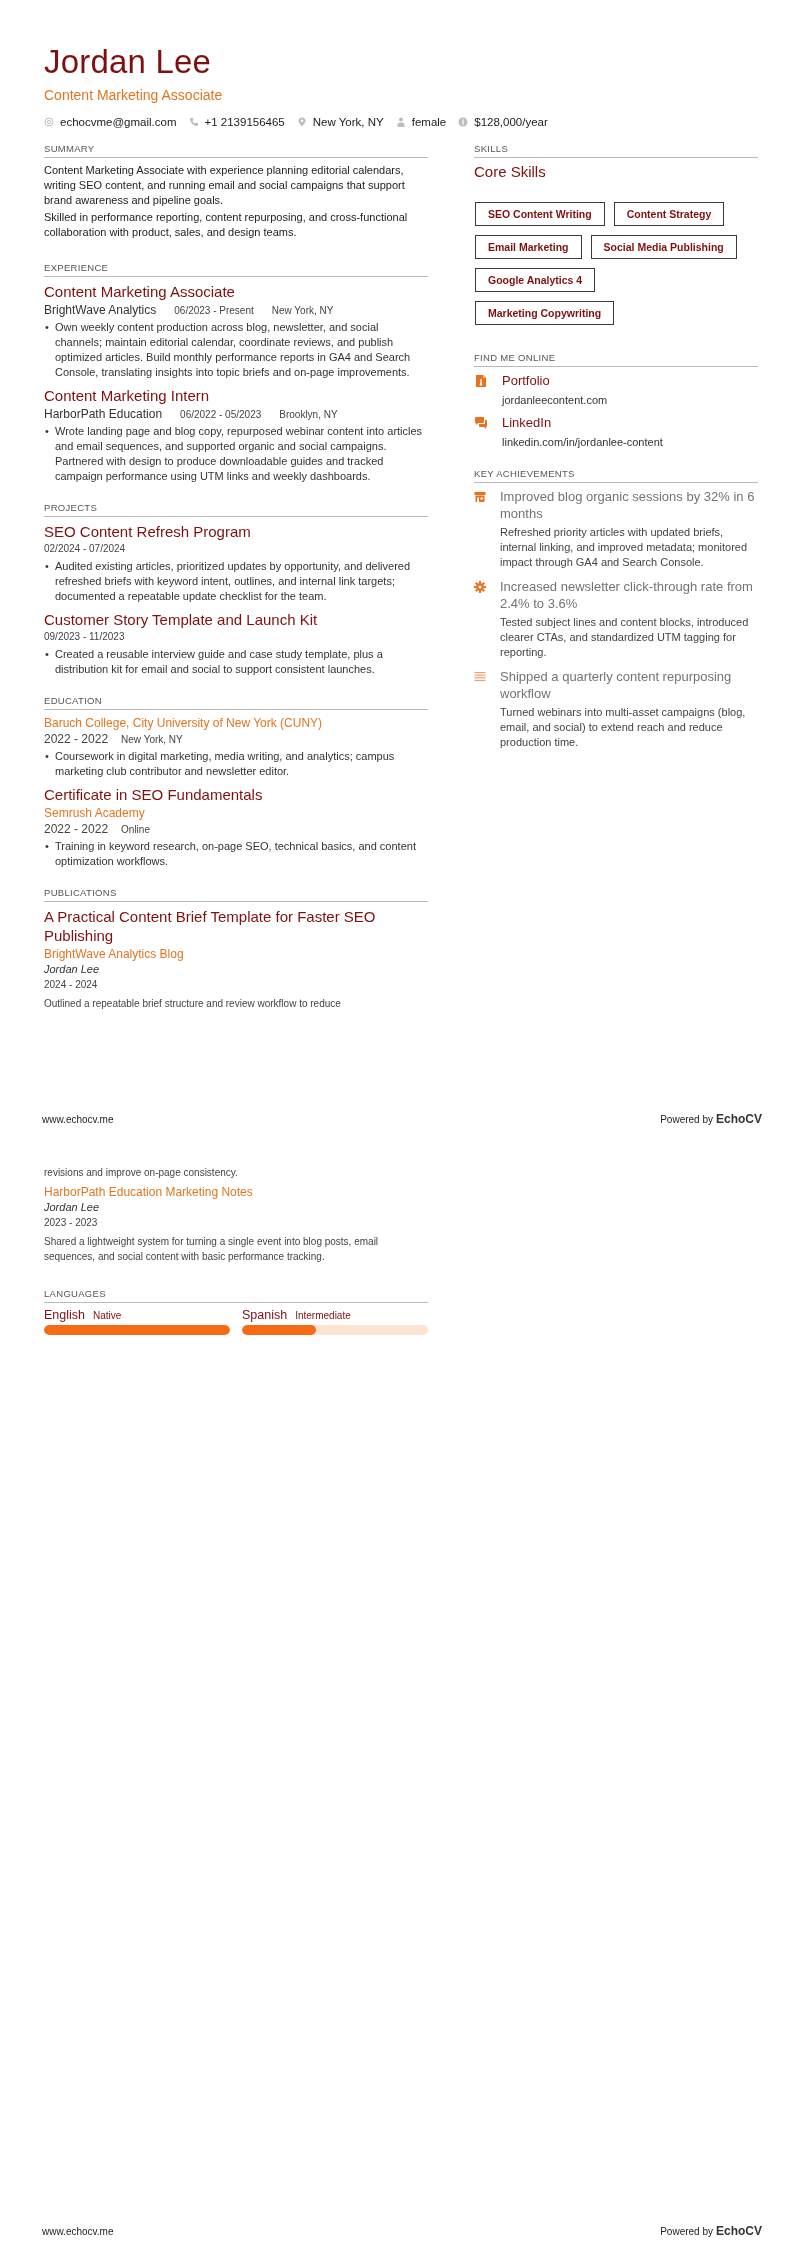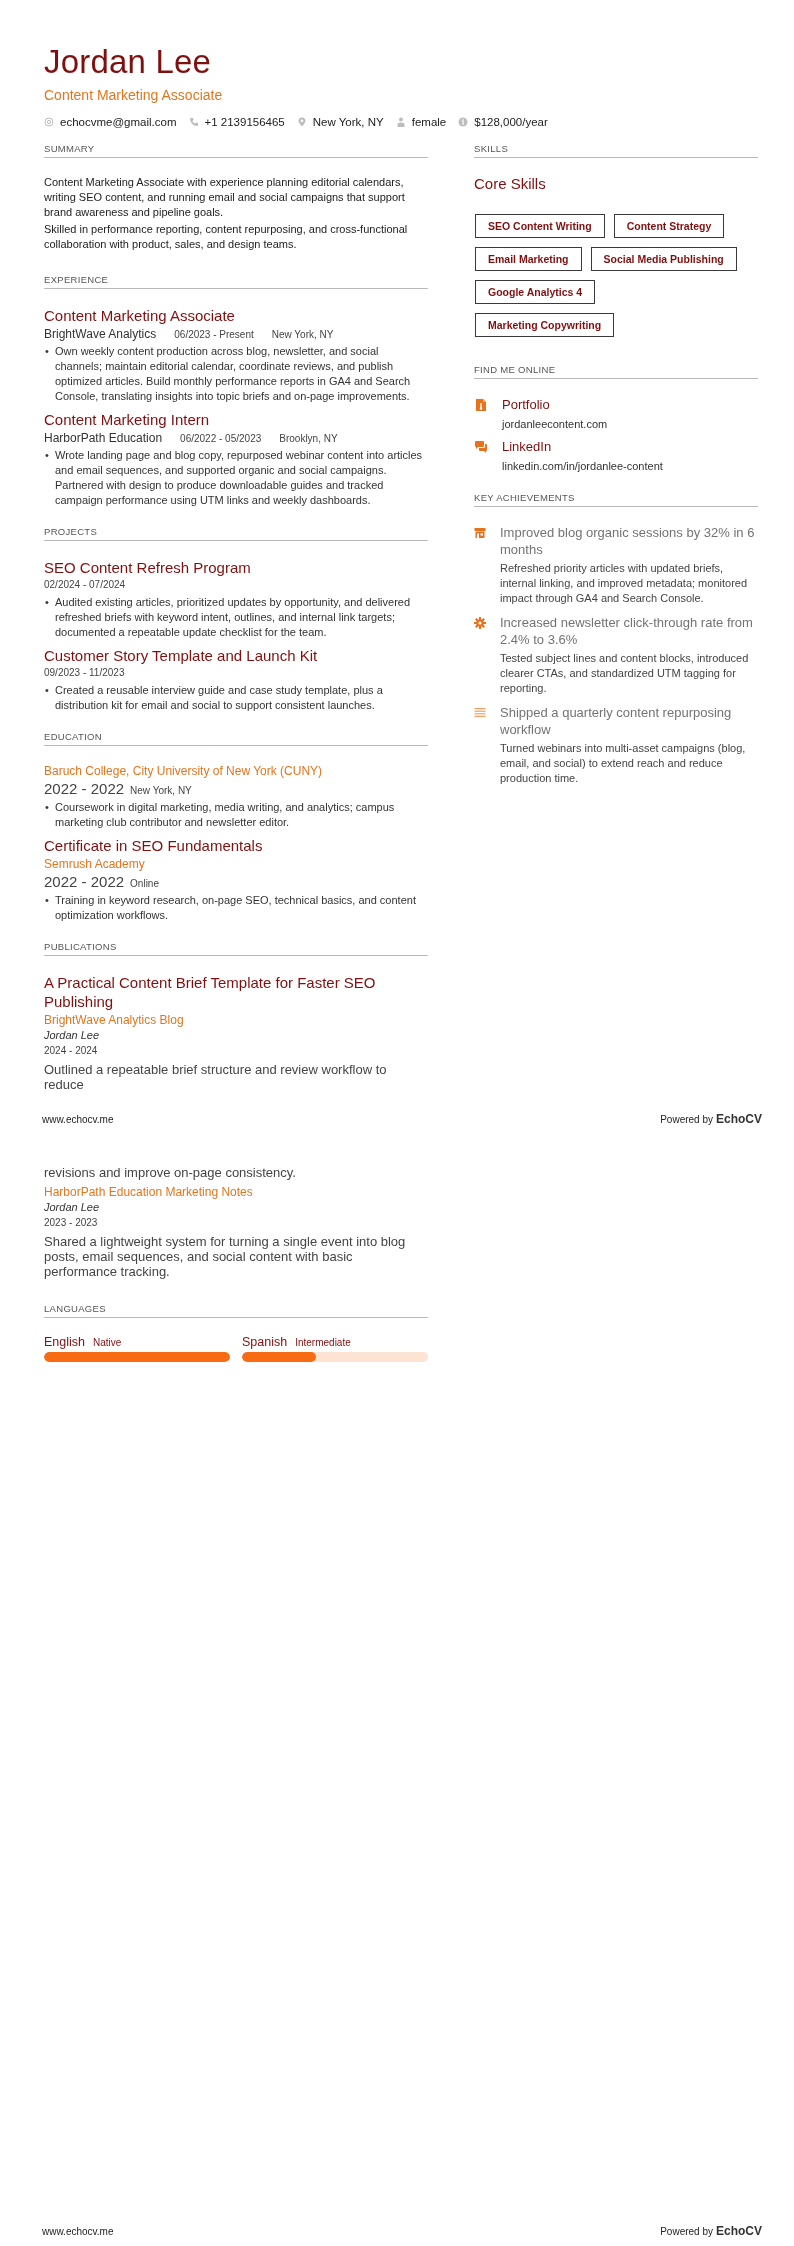--- a/index.html
+++ b/index.html
@@ -13,39 +13,39 @@
   .header { position: absolute; left: 44px; top: 42px; }
   .name { font-size: 33px; color: #7f1010; font-weight: 400; letter-spacing: 0.2px; line-height: 40px; }
   .role { font-size: 14px; color: #e0761f; margin-top: 4px; line-height: 18px; }
   .contacts { display: flex; align-items: center; margin-top: 12px; font-size: 11.5px; color: #222; }
   .contact { display: flex; align-items: center; margin-right: 12px; }
   .cicon { width: 10px; height: 10px; margin-right: 6px; display: inline-block; }
 
   .left { position: absolute; left: 44px; width: 384px; }
   .right { position: absolute; left: 474px; width: 284px; }
 
-  .sec-title { font-size: 9.5px; color: #555; letter-spacing: 0.3px; text-transform: uppercase; padding-bottom: 3px; border-bottom: 1.5px solid #b9b9b9; margin-bottom: 17px; }
+  .sec-title { font-size: 9.5px; color: #555; letter-spacing: 0.3px; text-transform: uppercase; padding-bottom: 3px; border-bottom: 1.5px solid #b9b9b9; margin-bottom: 5px; }
   .section { margin-bottom: 18px; }
 
   .p { font-size: 11px; line-height: 15px; color: #222; }
   .entry-title { font-size: 15px; color: #7f1010; line-height: 19px; margin-top: 2px; }
   .entry-meta { font-size: 11px; color: #333; margin-top: 2px; display: flex; align-items: baseline; }
   .entry-meta .org { font-size: 12px; color: #333; margin-right: 18px; }
   .entry-meta .dates { font-size: 10px; color: #444; margin-right: 18px; }
   .entry-meta .loc { font-size: 10px; color: #444; }
   .dates-only { font-size: 10px; color: #444; margin-top: 1px; line-height: 14px; }
   .bullets { list-style: none; margin-top: 3px; margin-bottom: 6px; }
   .bullets li { position: relative; padding-left: 11px; font-size: 11px; line-height: 15px; color: #333; }
   .bullets li::before { content: "•"; position: absolute; left: 1px; top: 0; color: #333; }
   .sub-org { font-size: 12px; color: #e0761f; line-height: 16px; margin-top: 1px; }
   .edu-meta { display: flex; align-items: baseline; margin-top: 1px; }
-  .edu-meta .dates { font-size: 15px; color: #444; margin-right: 6px; }
+  .edu-meta .dates { font-size: 12px; color: #444; margin-right: 13px; }
   .edu-meta .loc { font-size: 10px; color: #444; }
   .author { font-size: 11px; font-style: italic; color: #333; line-height: 15px; }
-  .pub-desc { font-size: 13px; color: #444; line-height: 15px; margin-top: 4px; }
+  .pub-desc { font-size: 10px; color: #444; line-height: 15px; margin-top: 4px; }
 
   .skill-group { font-size: 15px; color: #7f1010; margin-top: 3px; margin-bottom: 22px; }
   .chips { display: flex; flex-wrap: wrap; }
   .chip { border: 1.3px solid #3a3a3a; padding: 5px 12px; font-size: 10.5px; font-weight: bold; color: #7f1010; margin: 0 8px 9px 1px; line-height: 12px; }
 
   .online-item { display: flex; margin-top: 2px; margin-bottom: 6px; }
   .online-icon { width: 14px; height: 14px; margin-right: 14px; margin-top: 2px; flex-shrink: 0; }
   .online-label { font-size: 13px; color: #7f1010; line-height: 17px; }
   .online-url { font-size: 11px; color: #333; line-height: 15px; margin-top: 4px; }
 

